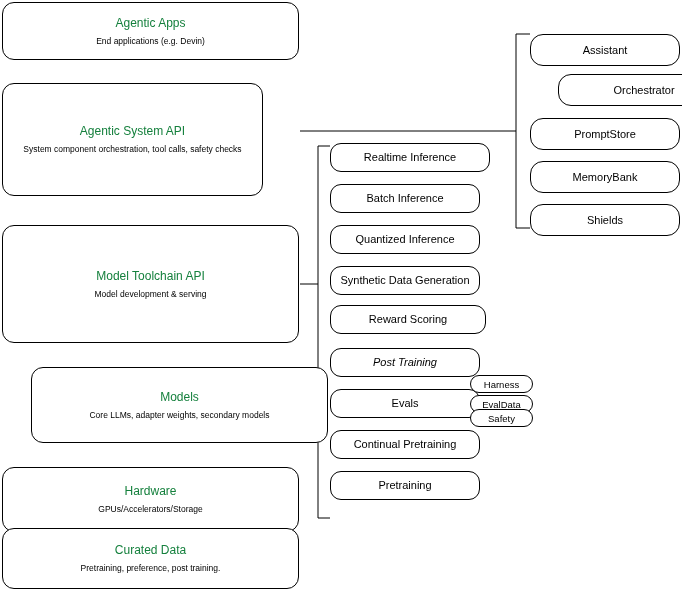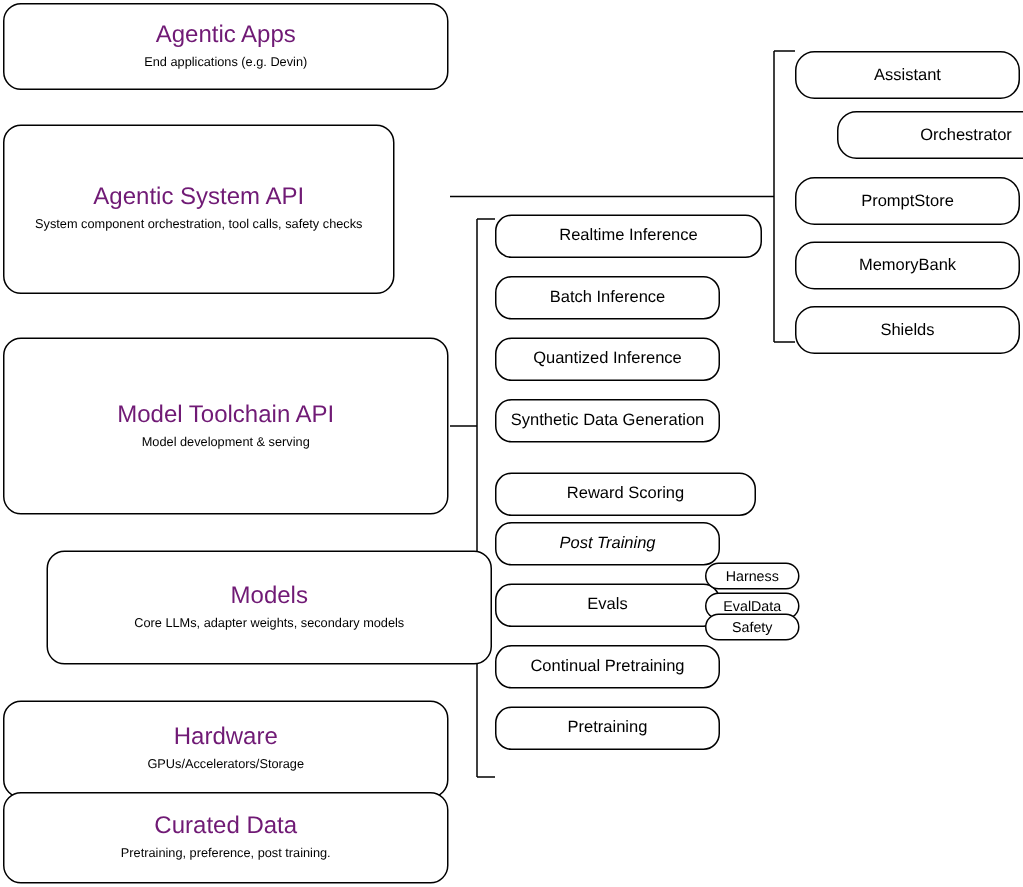--- a/index.html
+++ b/index.html
@@ -26,23 +26,23 @@
     display: flex;
     flex-direction: column;
     align-items: center;
     justify-content: center;
     text-align: center;
   }
   .layer {
     border-radius: 12px;
   }
   .layer .title {
-    font-size: 16px;
+    font-size: 12px;
     line-height: 15px;
-    color: #701a75;
+    color: #15803d;
   }
   .layer .subtitle {
     font-size: 8.5px;
     line-height: 12px;
     color: #000000;
     margin-top: 4px;
   }
   .pill {
     border-radius: 11px;
     font-size: 11px;
@@ -126,33 +126,33 @@
   <div class="node cap" style="left:530px; top:118px; width:150px; height:32px;">
     <span>PromptStore</span>
   </div>
   <div class="node cap" style="left:530px; top:161px; width:150px; height:32px;">
     <span>MemoryBank</span>
   </div>
   <div class="node cap" style="left:530px; top:204px; width:150px; height:32px;">
     <span>Shields</span>
   </div>
 
-  <div class="node pill" style="left:330px; top:143px; width:178px; height:29px;">
+  <div class="node pill" style="left:330px; top:143px; width:160px; height:29px;">
     <span>Realtime Inference</span>
   </div>
   <div class="node pill" style="left:330px; top:184px; width:150px; height:29px;">
     <span>Batch Inference</span>
   </div>
   <div class="node pill" style="left:330px; top:225px; width:150px; height:29px;">
     <span>Quantized Inference</span>
   </div>
   <div class="node pill" style="left:330px; top:266px; width:150px; height:29px;">
     <span>Synthetic Data Generation</span>
   </div>
-  <div class="node pill" style="left:330px; top:315px; width:174px; height:29px;">
+  <div class="node pill" style="left:330px; top:305px; width:156px; height:29px;">
     <span>Reward Scoring</span>
   </div>
   <div class="node pill" style="left:330px; top:348px; width:150px; height:29px;font-style:italic;">
     <span>Post Training</span>
   </div>
   <div class="node pill" style="left:330px; top:389px; width:150px; height:29px;">
     <span>Evals</span>
   </div>
   <div class="node pill" style="left:330px; top:430px; width:150px; height:29px;">
     <span>Continual Pretraining</span>

